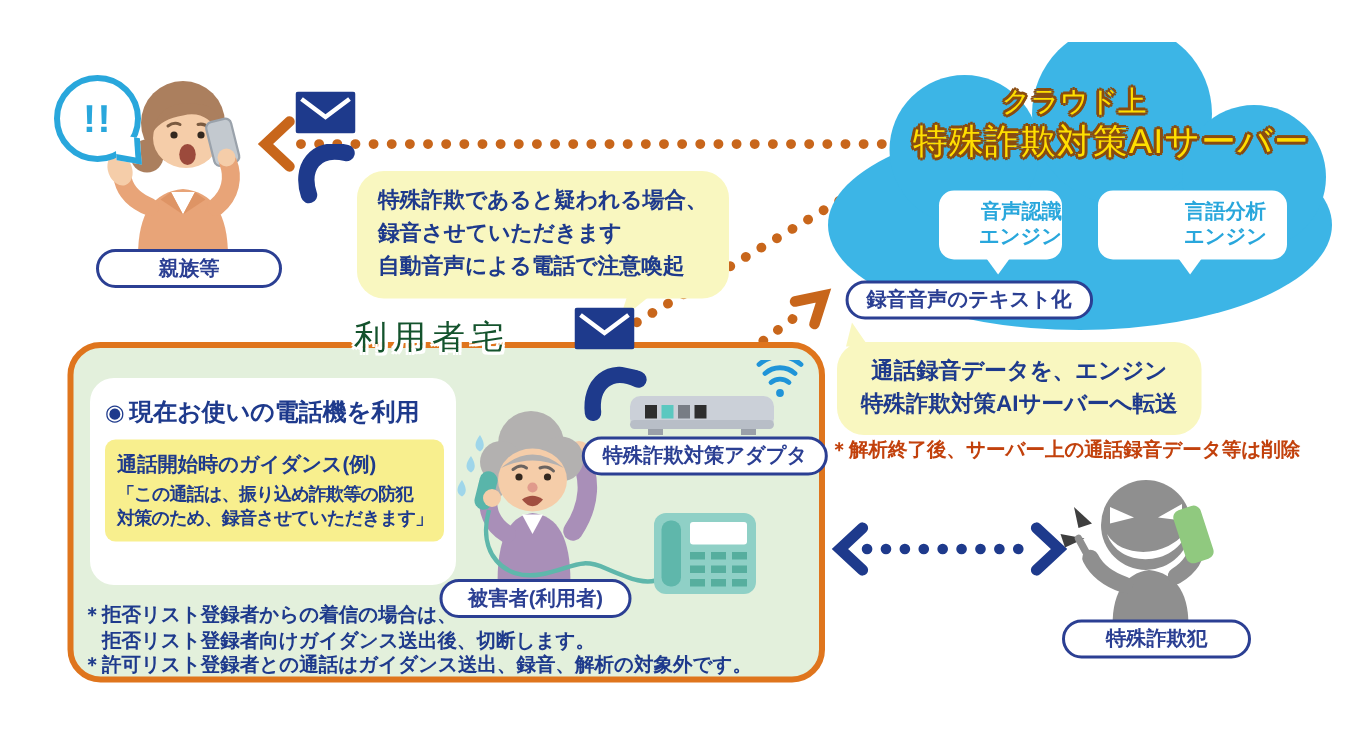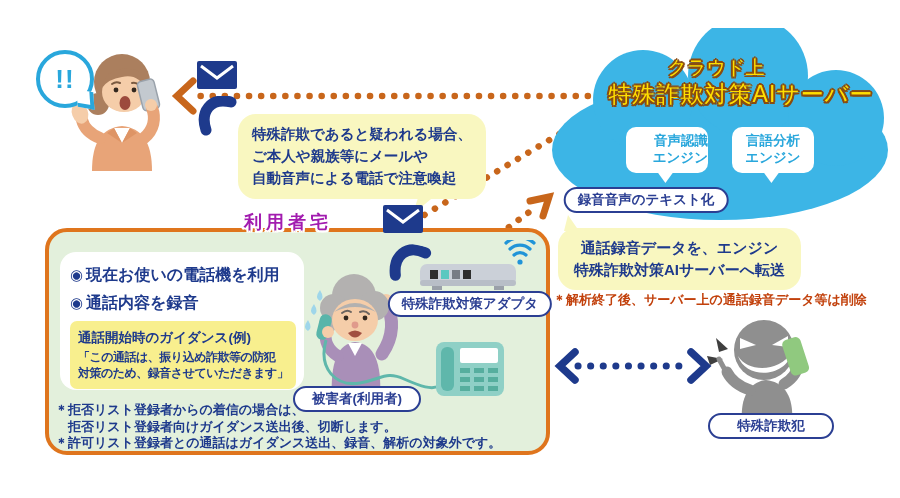--- a/index.html
+++ b/index.html
@@ -21,22 +21,22 @@
   .cloud-title{position:absolute;transform:translateX(-50%);font-weight:normal;color:#ffdf00;white-space:nowrap;
         text-shadow:2px 0 0 #8a4c10,-2px 0 0 #8a4c10,0 2px 0 #8a4c10,0 -2px 0 #8a4c10,
         1.5px 1.5px 0 #8a4c10,-1.5px 1.5px 0 #8a4c10,1.5px -1.5px 0 #8a4c10,-1.5px -1.5px 0 #8a4c10;}
   .engine-bubble{position:absolute;width:82px;height:46px;background:#fff;border-radius:10px;
         display:flex;flex-direction:column;align-items:center;justify-content:center;
         color:#29a7dc;font-weight:bold;font-size:13.5px;line-height:1.25;}
   .engine-bubble::after{content:"";position:absolute;bottom:-10px;left:50%;transform:translateX(-60%);
         width:0;height:0;border-top:11px solid #fff;border-left:8px solid transparent;border-right:8px solid transparent;}
   .home-box{left:45px;top:228px;width:505px;height:227px;background:#e3f0dc;border:4px solid #df751d;
         border-radius:22px;box-sizing:border-box;}
-  .home-title{left:288px;top:210px;transform:translateX(-50%);font-size:18px;font-weight:bold;
-        letter-spacing:4px;color:#a21caf;white-space:nowrap;
+  .home-title{left:288px;top:210px;transform:translateX(-50%);font-size:22px;font-weight:normal;
+        letter-spacing:4px;color:#14532d;white-space:nowrap;
         text-shadow:2px 0 0 #fff,-2px 0 0 #fff,0 2px 0 #fff,0 -2px 0 #fff,
         2px 2px 0 #fff,-2px 2px 0 #fff,2px -2px 0 #fff,-2px -2px 0 #fff;}
   .feature-box{left:60px;top:252px;width:244px;height:138px;background:#fff;border-radius:16px;
         box-sizing:border-box;padding:13px 8px 8px 10px;}
   .feature-row{font-size:16px;font-weight:bold;color:#1e3a8c;margin-bottom:7px;white-space:nowrap;}
   .bullet{font-size:15px;margin-right:3px;color:#1e3a8c;}
   .guidance{background:#f8ef8e;border-radius:7px;padding:8px 8px;margin-top:2px;color:#1e3a8c;}
   .guidance-title{font-size:13.5px;font-weight:bold;margin-bottom:2px;white-space:nowrap;}
   .guidance-line{display:block;font-size:12px;font-weight:bold;line-height:1.35;letter-spacing:-0.5px;white-space:nowrap;}
   .notes{left:55px;top:402px;font-size:13px;font-weight:bold;color:#1e3a8c;line-height:1.28;}
@@ -81,21 +81,21 @@
       <circle cx="288" cy="90" r="48"></circle>
     </g>
   </svg>
   <div class="cloud-title" style="left:716px;top:55px;font-size:19px;">クラウド上</div>
   <div class="cloud-title" style="left:741px;top:79px;font-size:23px;letter-spacing:1px;">特殊詐欺対策AIサーバー</div>
 
   <div class="engine-bubble" style="left:626px;top:127px;align-items:flex-end;">
     <span>音声認識</span>
     <span>エンジン</span>
   </div>
-  <div class="engine-bubble" style="left:732px;top:127px;">
+  <div class="engine-bubble" style="left:732px;top:127px;padding-left:44px;">
     <span>言語分析</span>
     <span>エンジン</span>
   </div>
   <div class="pill" style="left:646px;top:187px;">録音音声のテキスト化</div>
 
   <svg class="abs" style="left:48px;top:46px;" width="145" height="125" viewBox="0 0 145 125">
     <circle cx="74" cy="36" r="28" fill="#ab7f5e"></circle>
     <circle cx="50" cy="58" r="11" fill="#ab7f5e"></circle>
     <ellipse cx="76" cy="46" rx="22" ry="20" fill="#f5cda9"></ellipse>
     <path d="M54,42 Q58,18 88,24 Q101,28 99,44 Q90,27 74,31 Q60,33 54,42" fill="#ab7f5e"></path>
@@ -110,44 +110,42 @@
     <path d="M74,97 L66,82 L59,87 Z" fill="#de9465"></path>
     <path d="M74,97 L82,82 L89,87 Z" fill="#de9465"></path>
     <path d="M96,92 C106,84 108,72 104,62" stroke="#e8a478" stroke-width="12" fill="none" stroke-linecap="round"></path>
     <circle cx="103" cy="59" r="6" fill="#f5cda9"></circle>
     <path d="M52,92 C42,88 36,82 34,74" stroke="#e8a478" stroke-width="12" fill="none" stroke-linecap="round"></path>
     <ellipse cx="32" cy="67" rx="8" ry="11" fill="#f5cda9" transform="rotate(-20 32 67)"></ellipse>
   </svg>
   <div class="abs alert-round">
     <span>!!</span>
   </div>
+  <div class="pill" style="left:126px;top:166px;min-width:124px;">親族等</div>
 
   <svg class="abs" style="left:197px;top:61px;" width="40" height="28" viewBox="0 0 40 28">
     <rect x="0" y="0" width="40" height="28" rx="2" fill="#1e3a8c"></rect>
     <polyline points="4,5 20,17 36,5" stroke="#fff" stroke-width="3" fill="none"></polyline>
   </svg>
   <svg class="abs" style="left:198px;top:96px;" width="40" height="40" viewBox="0 0 40 40">
     <path d="M33,6 C12,1 2,16 8,34" stroke="#1e3a8c" stroke-width="11" fill="none" stroke-linecap="round"></path>
   </svg>
 
   <div class="bubble-yellow alert-bubble">
     <span class="bubble-line">特殊詐欺であると疑われる場合、</span>
-    <span class="bubble-line">ご本人や親族等にメールや</span>
+    <span class="bubble-line">録音させていただきます</span>
     <span class="bubble-line">自動音声による電話で注意喚起</span>
   </div>
 
   <div class="abs home-box"></div>
   <div class="abs home-title">利用者宅</div>
 
   <div class="abs feature-box">
     <div class="feature-row">
       <span class="bullet">◉</span><span>現在お使いの電話機を利用</span>
-    </div>
-    <div class="feature-row">
-      <span class="bullet">◉</span><span>通話内容を録音</span>
     </div>
     <div class="guidance">
       <div class="guidance-title">通話開始時のガイダンス(例)</div>
       <span class="guidance-line">「この通話は、振り込め詐欺等の防犯</span>
       <span class="guidance-line">対策のため、録音させていただきます」</span>
     </div>
   </div>
 
   <svg class="abs" style="left:383px;top:205px;" width="40" height="28" viewBox="0 0 40 28">
     <rect x="0" y="0" width="40" height="28" rx="2" fill="#1e3a8c"></rect>

